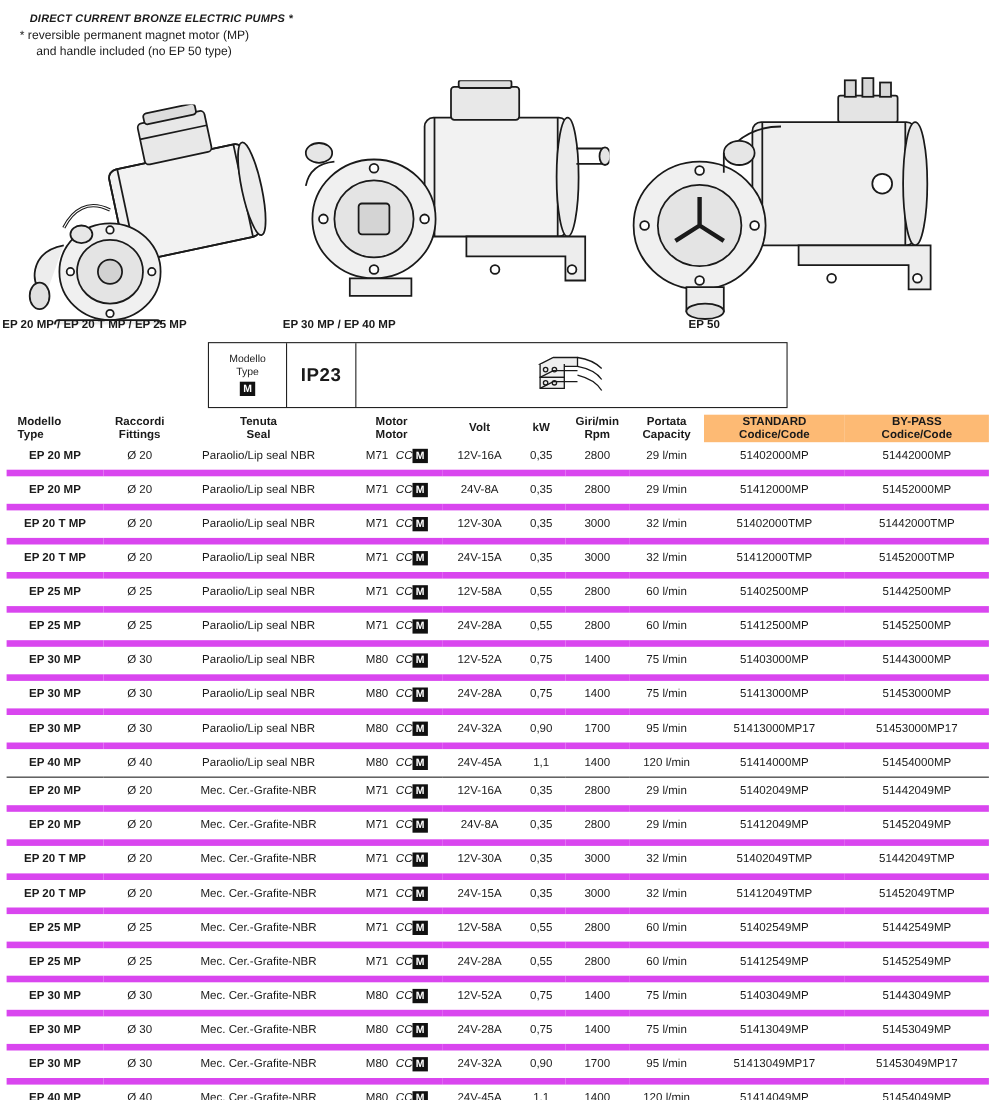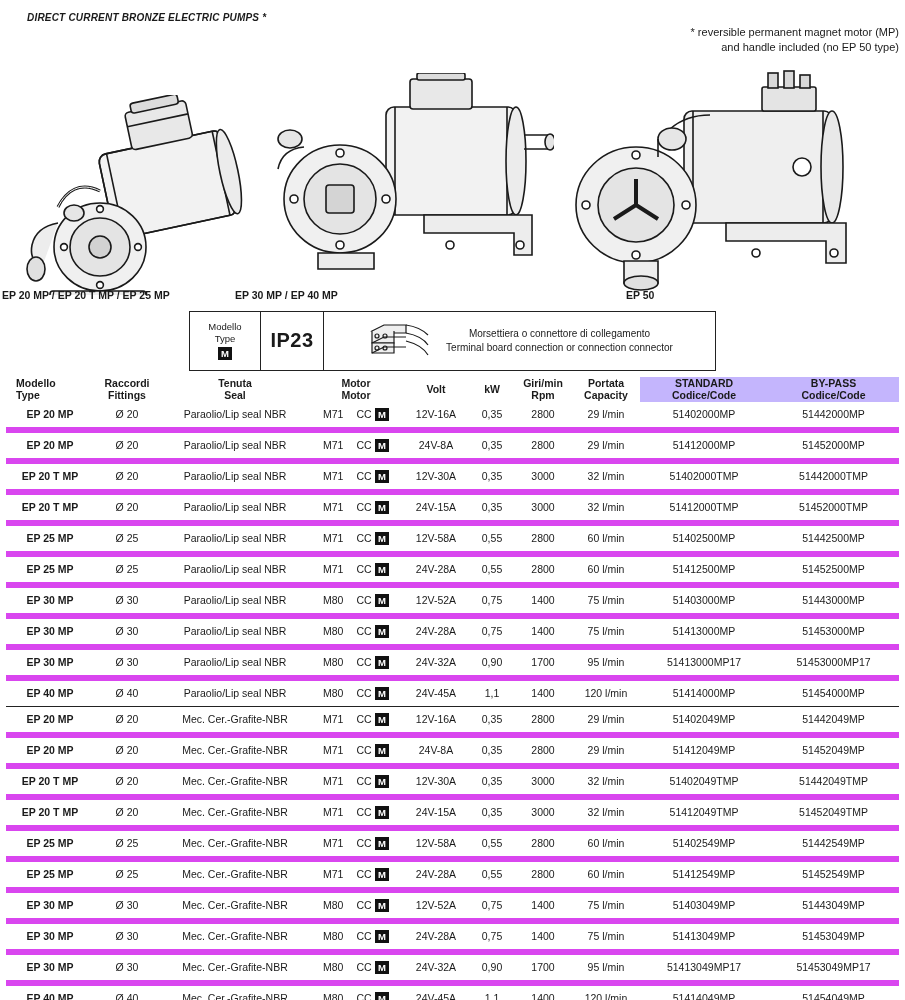--- a/index.html
+++ b/index.html
@@ -11,21 +11,21 @@
     -webkit-font-smoothing:antialiased;
   }
   .page{width:905px;position:relative;box-sizing:border-box;padding:8px 6px 4px 6px;}
 
   
   .title{
     font-size:10px;font-weight:bold;font-style:italic;letter-spacing:.2px;
     margin:4px 0 2px 21px;
   }
   .subtitle{
-    font-size:11px;margin-left:12px;line-height:1.35;text-align:right;
+    font-size:11px;margin-left:12px;line-height:1.35;
   }
   .subtitle .l2{margin-left:15px;display:block;}
 
   
   .illus{
     position:relative;height:250px;margin-top:2px;
   }
   .pumpfig{position:absolute;}
   .caption{
     position:absolute;font-size:10.5px;font-weight:bold;
@@ -39,48 +39,48 @@
     border:1.6px solid #222;
     display:flex;align-items:stretch;
     background:#fff;
   }
   .legend .cell{display:flex;flex-direction:column;justify-content:center;align-items:center;}
   .legend .c1{width:70px;border-right:1.6px solid #222;font-size:9.5px;line-height:1.25;}
   .legend .c1 .mbox{
     display:inline-block;background:#111;color:#fff;font-weight:bold;
     font-size:9.5px;width:14px;height:13px;line-height:13px;text-align:center;margin-top:2px;
   }
-  .legend .c2{width:62px;border-right:1.6px solid #222;font-size:20px;font-weight:bold;letter-spacing:.5px;}
+  .legend .c2{width:62px;border-right:1.6px solid #222;font-size:17px;font-weight:bold;letter-spacing:.5px;}
   .legend .c3{flex:1;flex-direction:row;gap:10px;padding:0 8px;}
   .legend .c3 .txt{font-size:10px;line-height:1.35;text-align:center;}
 
   
   table.spec{
     border-collapse:collapse;width:893px;margin:0 auto;table-layout:fixed;
   }
   table.spec th, table.spec td{
     font-size:10.5px;padding:0;height:25px;text-align:center;vertical-align:middle;
     border:0;
   }
   thead th{
     font-size:10.5px;font-weight:bold;line-height:1.2;height:42px;
     border-top:1.8px solid #222;border-bottom:1.8px solid #222;
   }
-  thead th.shade{background:#c4b5fd;}
+  thead th.shade{background:#fdba74;}
   tbody tr{border-bottom:6px solid #d946ef;}
   tbody tr.groupend{border-bottom:1.8px solid #222;}
   tbody tr:last-child{border-bottom:1.8px solid #222;}
   td.type{font-weight:bold;text-align:left;padding-left:10px;}
   .mflag{
     display:inline-block;background:#111;color:#fff;font-weight:bold;
     font-size:9.5px;width:14px;height:13px;line-height:13px;text-align:center;
   }
   .motorcell{white-space:nowrap;}
-  .motorcell .m1{display:inline-block;width:30px;text-align:left;}
-  .motorcell .m2{display:inline-block;width:22px;text-align:center;}
+  .motorcell .m1{display:inline-block;width:30px;text-align:right;}
+  .motorcell .m2{display:inline-block;width:22px;text-align:right;font-style:italic;}
   td.code{font-size:10.5px;}
   col.c-type{width:88px;}
   col.c-fit{width:66px;}
   col.c-seal{width:150px;}
   col.c-motor{width:92px;}
   col.c-volt{width:68px;}
   col.c-kw{width:44px;}
   col.c-rpm{width:58px;}
   col.c-cap{width:68px;}
   col.c-std{width:128px;}
@@ -161,21 +161,21 @@
 
         <path d="M30 74 q-22 2 -26 22" fill="none"></path>
         <ellipse cx="16" cy="66" rx="12" ry="9" fill="#e6e6e6"></ellipse>
 
         <path d="M150 142 h108 v40 h-18 v-22 h-90 z" fill="#ededed"></path>
         <circle cx="246" cy="172" r="4" fill="#fff"></circle>
         <circle cx="176" cy="172" r="4" fill="#fff"></circle>
         <path d="M44 180 h56 v16 h-56 z" fill="#ededed"></path>
       </g>
     </svg>
-    <div class="caption" style="left:229px;top:232px;">EP 30 MP / EP 40 MP</div>
+    <div class="caption" style="left:251px;top:232px;">EP 30 MP / EP 40 MP</div>
 
     <svg class="pumpfig" style="left:560px;top:6px;" width="310" height="232" viewBox="0 0 310 232">
       <g fill="none" stroke="#1a1a1a" stroke-width="1.6">
         <rect x="118" y="48" width="148" height="112" rx="8" fill="#efefef"></rect>
         <line x1="127" y1="48" x2="127" y2="160"></line>
         <line x1="257" y1="48" x2="257" y2="160"></line>
         <ellipse cx="266" cy="104" rx="11" ry="56" fill="#e9e9e9"></ellipse>
         <circle cx="236" cy="104" r="9" fill="#fff"></circle>
 
         <rect x="196" y="24" width="54" height="24" rx="2" fill="#e4e4e4"></rect>
@@ -223,24 +223,20 @@
           <path d="M6 34 l12 -6 h22"></path>
           <circle cx="11" cy="17" r="2"></circle>
             <circle cx="19" cy="17" r="2"></circle>
           <circle cx="11" cy="29" r="2"></circle>
             <circle cx="19" cy="29" r="2"></circle>
           <path d="M40 6 q14 2 22 10"></path>
           <path d="M40 14 q16 3 22 12"></path>
           <path d="M40 22 q16 4 22 14"></path>
         </g>
       </svg>
-      <div class="txt">
-        <div>Morsettiera o connettore di collegamento</div>
-        <div>Terminal board connection or connection connector</div>
-      </div>
     </div>
   </div>
 
   <table class="spec">
     <colgroup>
       <col class="c-type">
         <col class="c-fit">
         <col class="c-seal">
         <col class="c-motor">
       <col class="c-volt">

